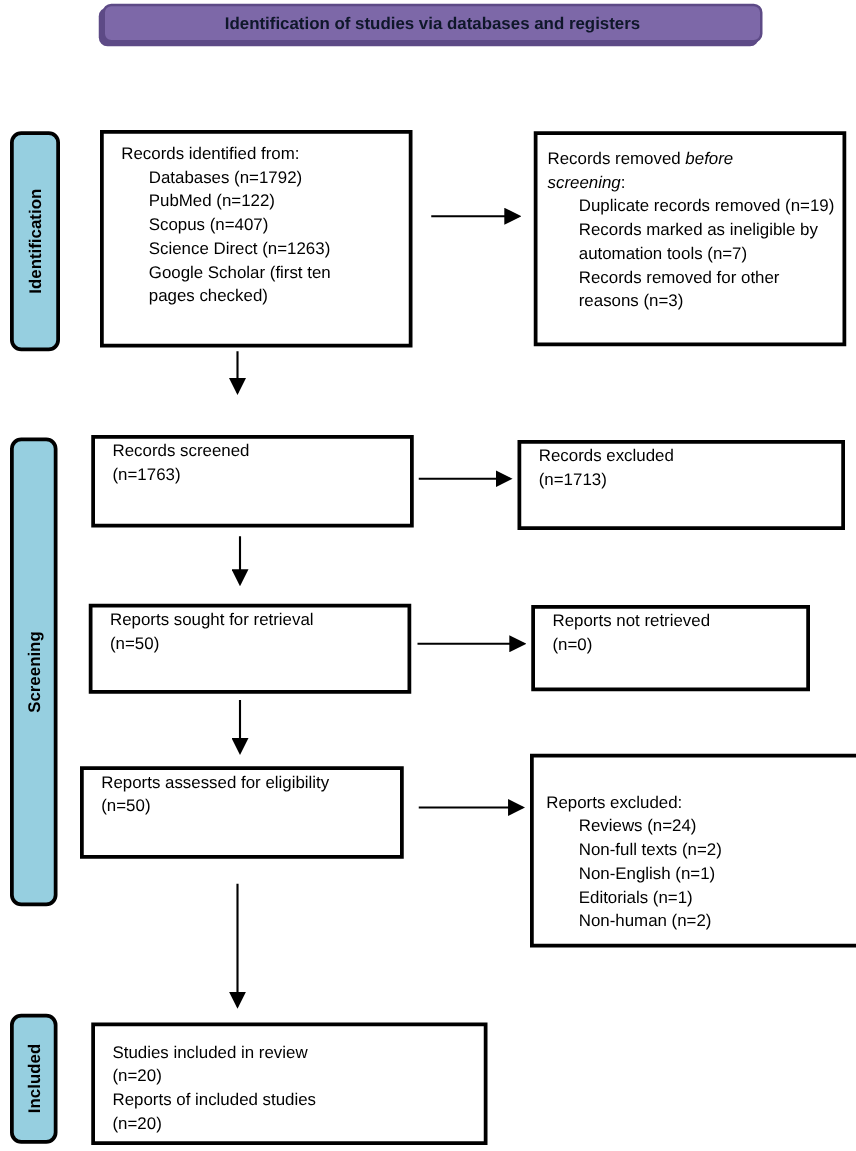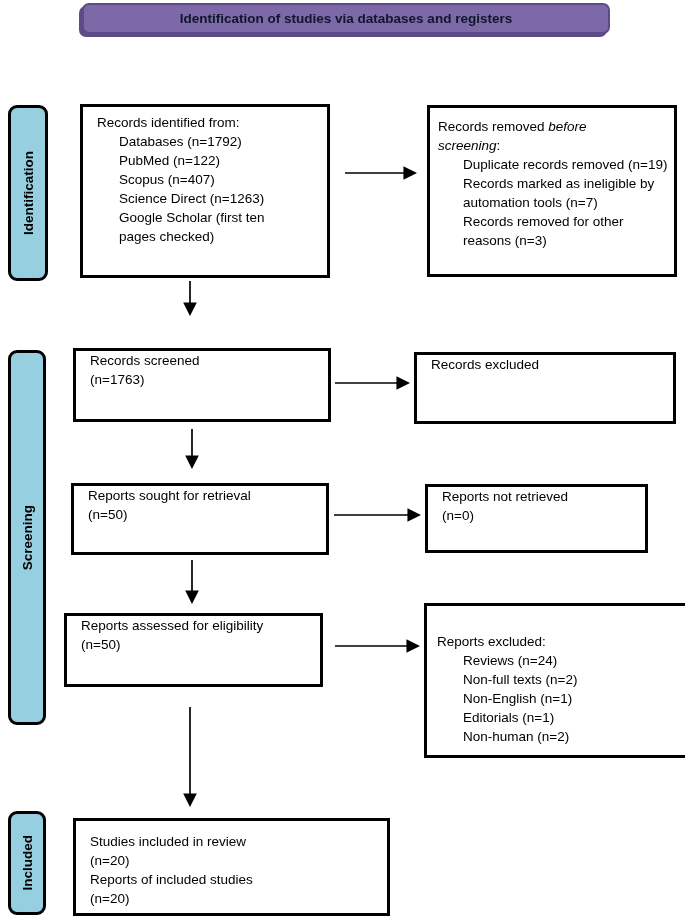--- a/index.html
+++ b/index.html
@@ -127,20 +127,21 @@
   <div class="fbox centered box-records-screened">
     <div class="inner">
       <div class="line">Records screened</div>
       <div class="line">(n=1763)</div>
     </div>
   </div>
 
   <div class="fbox centered box-records-excluded">
     <div class="inner">
       <div class="line">Records excluded</div>
+      <div class="line">(n=1713)</div>
     </div>
   </div>
 
   <div class="fbox centered box-reports-sought">
     <div class="inner">
       <div class="line">Reports sought for retrieval</div>
       <div class="line">(n=50)</div>
     </div>
   </div>
 

